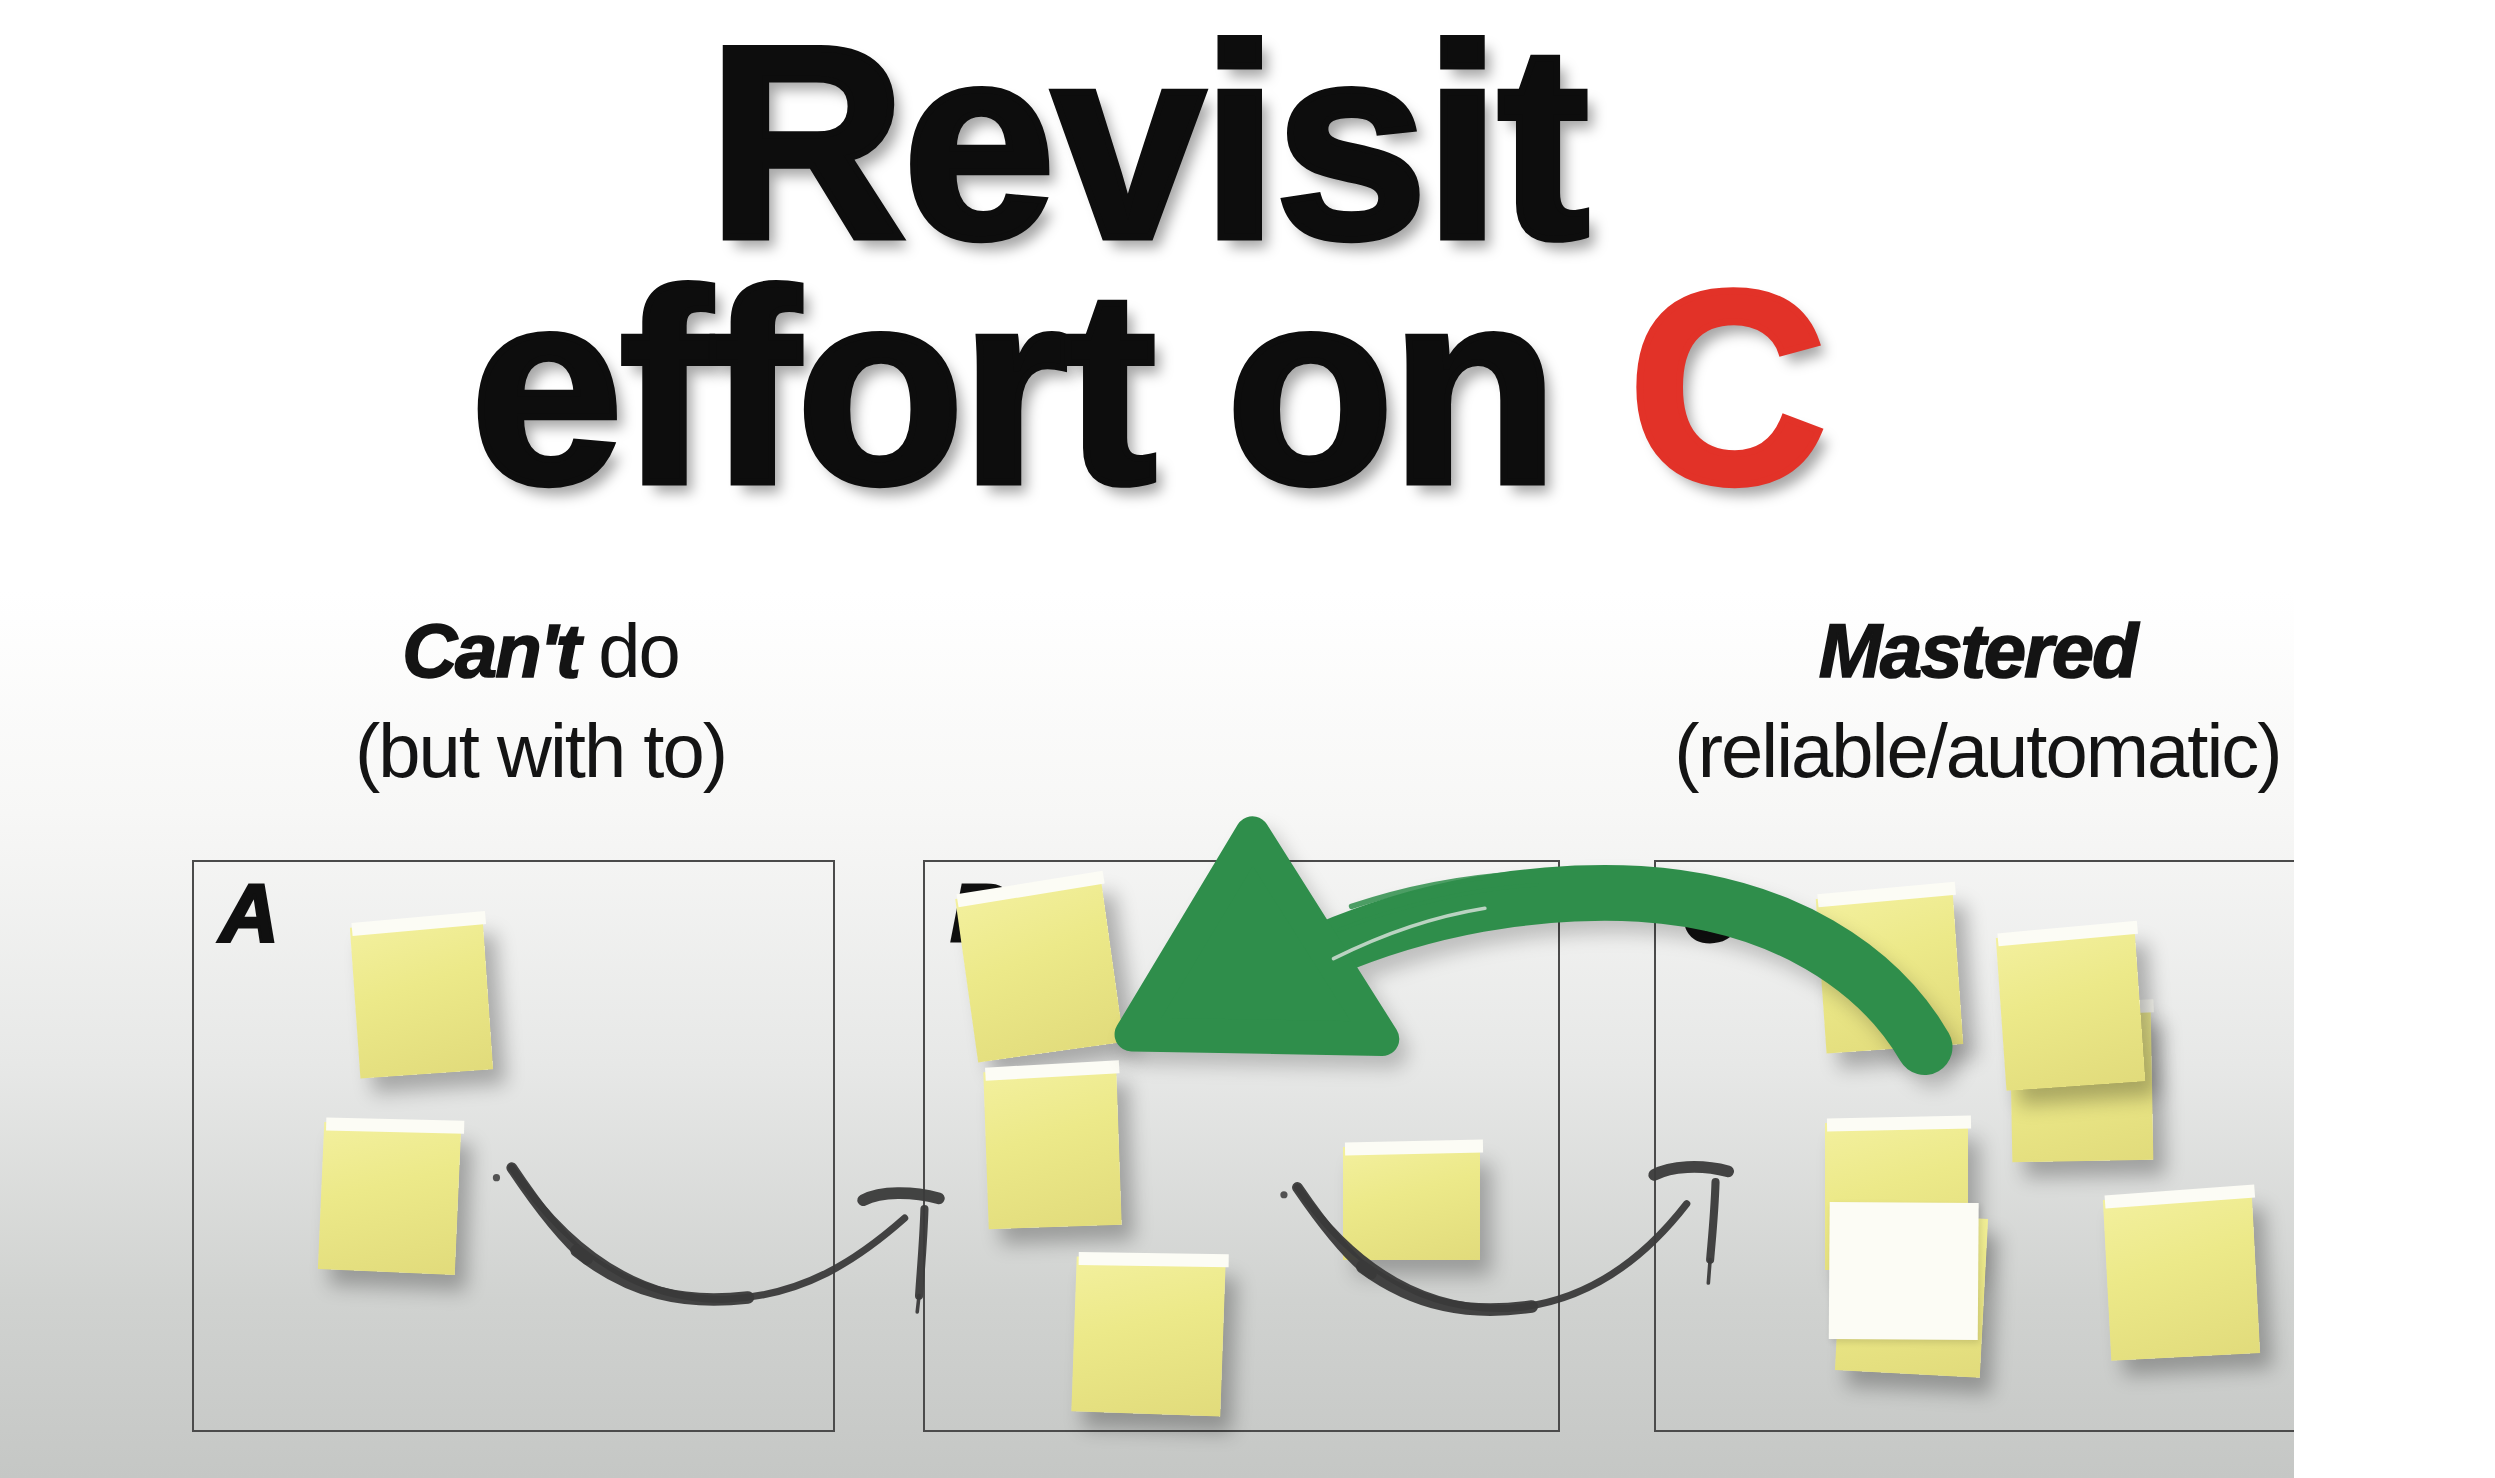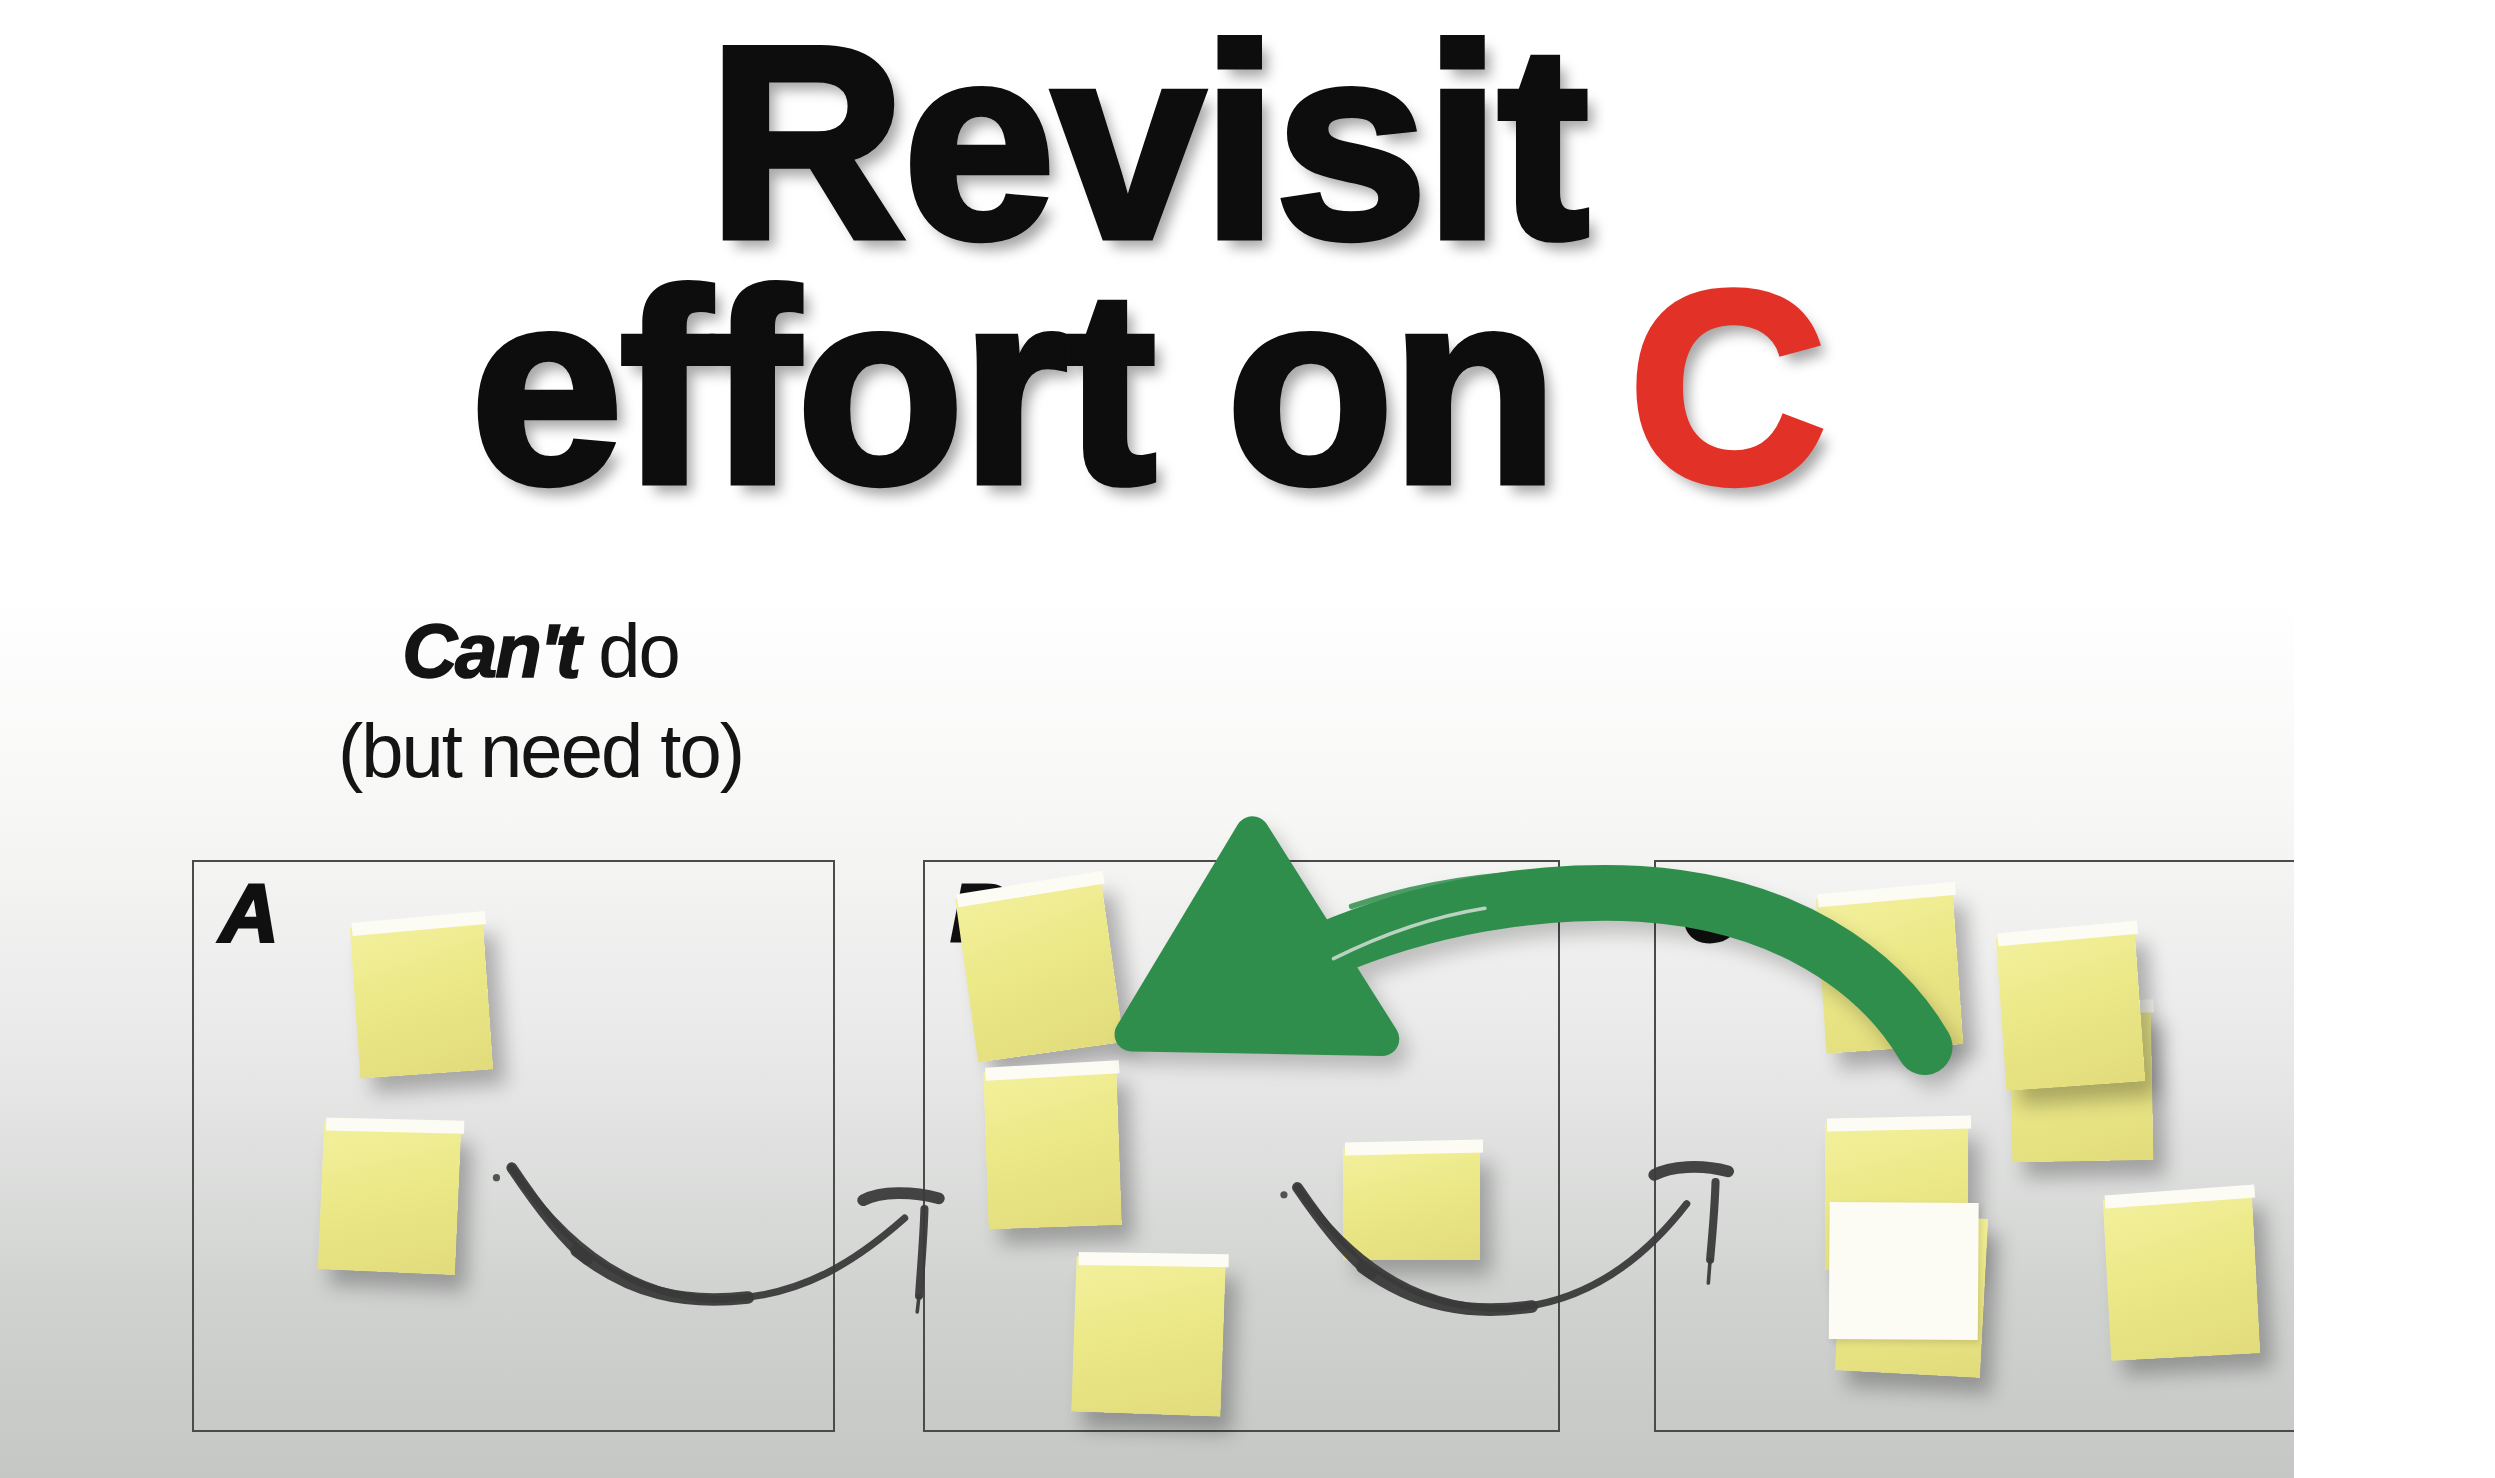--- a/index.html
+++ b/index.html
@@ -79,21 +79,25 @@
 
 <div class="stage">
 
   <div class="title">
     <span class="t-line">Revisit</span>
     <span class="t-line"><span>effort on </span><span class="accent">C</span></span>
   </div>
 
   <div class="col-head" id="head-a">
     <span><span class="em">Can't</span><span> do</span></span>
-    <span class="sub">(but need to)</span>
+    <span class="sub">(but with to)</span>
+  </div>
+  <div class="col-head" id="head-c">
+    <span><span class="em">Mastered</span><span></span></span>
+    <span class="sub">(reliable/automatic)</span>
   </div>
 
   <div class="box" id="box-a">
     <span class="box-label">A</span>
   </div>
   <div class="box" id="box-b">
     <span class="box-label">B</span>
   </div>
   <div class="box" id="box-c">
     <span class="box-label">C</span>

